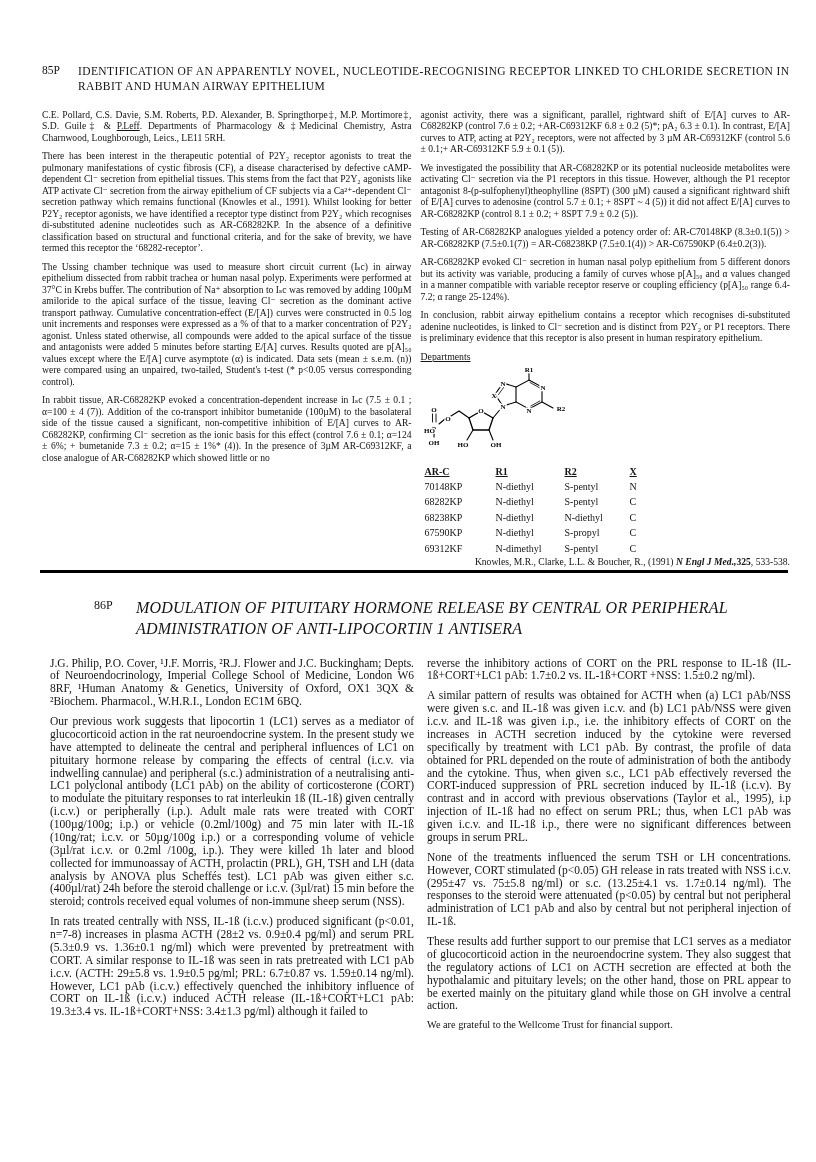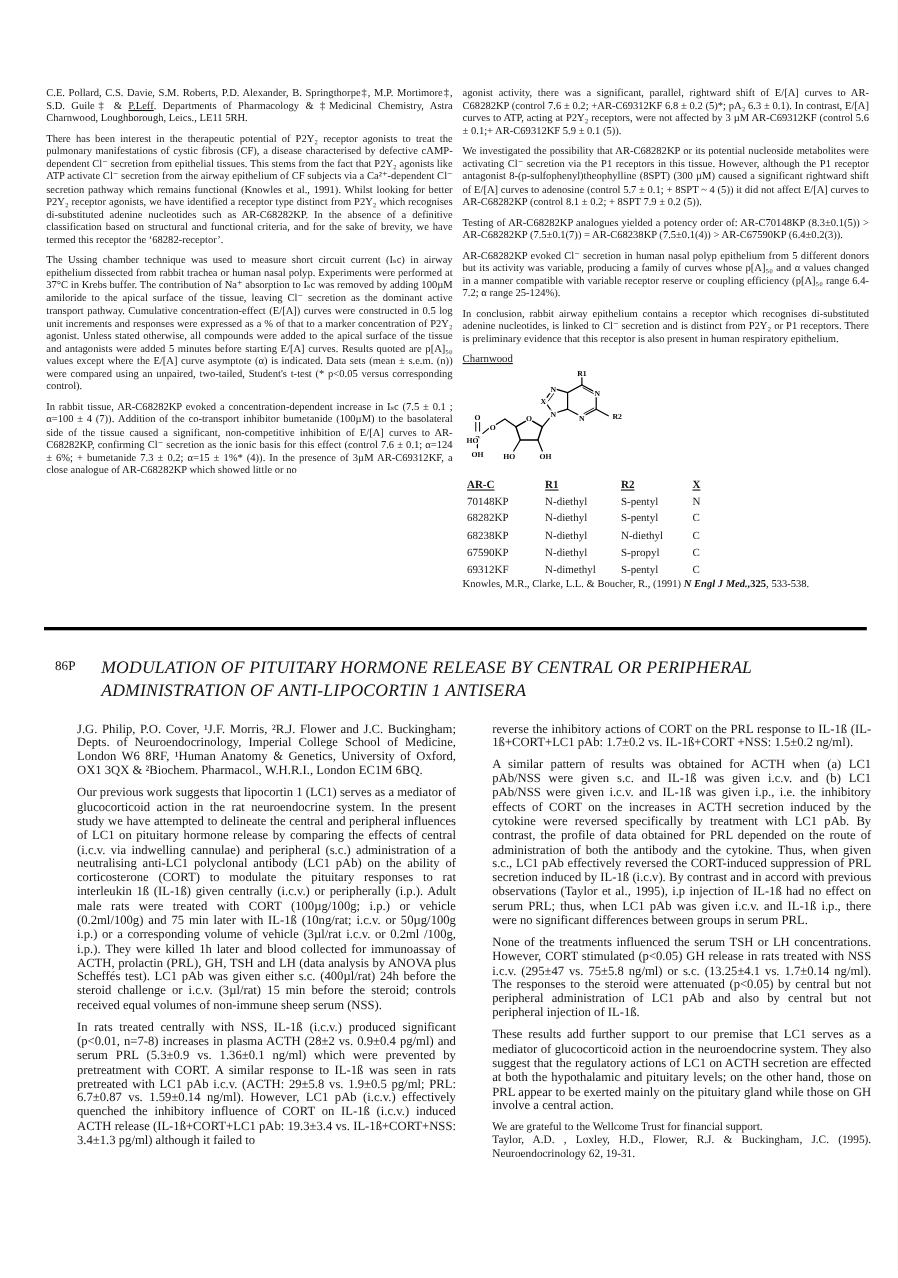--- a/index.html
+++ b/index.html
@@ -20,66 +20,70 @@
   .abs1 { left:42px; top:64px; width:748px; }
   .abs1 .abs-num { width:36px; }
   .abs1 .cols { margin-top:15px; gap:9px; }
   .abs1 .col { width:370px; font-size:9.6px; line-height:1.2; }
   .abs1 .col p { margin-bottom:7px; }
   .authors-u { text-decoration:underline; }
   
   .divider { position:absolute; left:40px; top:570px; width:748px; height:3px; background:#000; }
   
   .abs2 { left:50px; top:598px; width:742px; }
-  .abs2 .abs-num { width:42px; font-size:12px; }
+  .abs2 .abs-num { width:42px; font-size:12px;margin-left:44px; }
   .abs2 .abs-title { font-size:16px; letter-spacing:0.2px;font-style:italic; }
   .abs2 .cols { margin-top:17px; gap:13px; }
-  .abs2 .col { width:364px; font-size:11.5px; line-height:1.12;margin-left:20px; }
+  .abs2 .col { width:364px; font-size:11.5px; line-height:1.12; }
   .abs2 .col p { margin-bottom:7px; }
   .small-note { font-size:10.3px; line-height:1.18; margin-top:10px; }
   
   .structures { margin-top:3px; }
   .structures-heading { text-decoration:underline; font-size:9.8px; margin-bottom:3px; }
   .struct-row { display:flex; align-items:flex-start;flex-direction:column; }
   .struct-svg { flex:none; }
   .struct-table { margin-left:4px; font-size:10px; border-collapse:collapse; }
   .struct-table th { text-decoration:underline; font-weight:bold; text-align:left; padding:0 3px 1px 0; }
   .struct-table td { padding:0; line-height:1.55; }
   .struct-table th.c1, .struct-table td.c1 { width:68px; }
   .struct-table th.c2, .struct-table td.c2 { width:66px; }
   .struct-table th.c3, .struct-table td.c3 { width:62px; }
   .struct-table th.c4, .struct-table td.c4 { width:18px; }
-  .ref { margin-top:14px; font-size:9.6px; line-height:1.25; text-align:left; }
+  .ref { margin-top:14px; font-size:9.6px; line-height:1.25; text-align:right; }
   .ref .jrnl { font-style:italic; font-weight:bold; }
   .ref .vol { font-weight:bold; }
   svg text { font-family:"Liberation Serif","DejaVu Serif",serif; font-size:7px; font-weight:bold;
              paint-order:stroke; stroke:#ffffff; stroke-width:2.5px; fill:#000; }
 </style>
 </head>
 <body>
 
 <div class="page">
 
   <section class="abs abs1">
+    <div class="title-row">
+      <span class="abs-num">85P</span>
+      <span class="abs-title">IDENTIFICATION OF AN APPARENTLY NOVEL, NUCLEOTIDE-RECOGNISING RECEPTOR LINKED TO CHLORIDE SECRETION IN RABBIT AND HUMAN AIRWAY EPITHELIUM</span>
+    </div>
     <div class="cols">
       <div class="col">
         <p><span>C.E. Pollard, C.S. Davie, S.M. Roberts, P.D. Alexander, B. Springthorpe‡, M.P. Mortimore‡, S.D. Guile‡ &amp; </span><span class="authors-u">P.Leff</span><span>. Departments of Pharmacology &amp; ‡Medicinal Chemistry, Astra Charnwood, Loughborough, Leics., LE11 5RH.</span></p>
         <p>There has been interest in the therapeutic potential of P2Y₂ receptor agonists to treat the pulmonary manifestations of cystic fibrosis (CF), a disease characterised by defective cAMP-dependent Cl⁻ secretion from epithelial tissues. This stems from the fact that P2Y₂ agonists like ATP activate Cl⁻ secretion from the airway epithelium of CF subjects via a Ca²⁺-dependent Cl⁻ secretion pathway which remains functional (Knowles et al., 1991). Whilst looking for better P2Y₂ receptor agonists, we have identified a receptor type distinct from P2Y₂ which recognises di-substituted adenine nucleotides such as AR-C68282KP. In the absence of a definitive classification based on structural and functional criteria, and for the sake of brevity, we have termed this receptor the ‘68282-receptor’.</p>
         <p>The Ussing chamber technique was used to measure short circuit current (Iₛc) in airway epithelium dissected from rabbit trachea or human nasal polyp. Experiments were performed at 37°C in Krebs buffer. The contribution of Na⁺ absorption to Iₛc was removed by adding 100µM amiloride to the apical surface of the tissue, leaving Cl⁻ secretion as the dominant active transport pathway. Cumulative concentration-effect (E/[A]) curves were constructed in 0.5 log unit increments and responses were expressed as a % of that to a marker concentration of P2Y₂ agonist. Unless stated otherwise, all compounds were added to the apical surface of the tissue and antagonists were added 5 minutes before starting E/[A] curves. Results quoted are p[A]₅₀ values except where the E/[A] curve asymptote (α) is indicated. Data sets (mean ± s.e.m. (n)) were compared using an unpaired, two-tailed, Student's t-test (* p&lt;0.05 versus corresponding control).</p>
         <p>In rabbit tissue, AR-C68282KP evoked a concentration-dependent increase in Iₛc (7.5 ± 0.1 ; α=100 ± 4 (7)). Addition of the co-transport inhibitor bumetanide (100µM) to the basolateral side of the tissue  caused a significant, non-competitive inhibition of E/[A] curves to AR-C68282KP, confirming Cl⁻ secretion as the ionic basis for this effect (control 7.6 ± 0.1; α=124 ± 6%; + bumetanide 7.3 ± 0.2; α=15 ± 1%* (4)). In the presence of 3µM AR-C69312KF, a close analogue of AR-C68282KP which showed little or no</p>
       </div>
       <div class="col">
         <p>agonist activity, there was a significant, parallel, rightward shift of E/[A] curves to AR-C68282KP (control 7.6 ± 0.2; +AR-C69312KF 6.8 ± 0.2 (5)*; pA₂ 6.3 ± 0.1). In contrast, E/[A] curves to ATP, acting at P2Y₂ receptors, were not affected by 3 µM AR-C69312KF (control 5.6 ± 0.1;+ AR-C69312KF 5.9 ± 0.1 (5)).</p>
         <p>We investigated the possibility that AR-C68282KP or its potential nucleoside metabolites were activating Cl⁻ secretion via the P1 receptors in this tissue. However, although the P1 receptor antagonist 8-(p-sulfophenyl)theophylline (8SPT) (300 µM) caused a significant rightward shift of E/[A] curves to adenosine (control 5.7 ± 0.1; + 8SPT ~ 4 (5)) it did not affect E/[A] curves to AR-C68282KP (control 8.1 ± 0.2; + 8SPT 7.9 ± 0.2 (5)).</p>
         <p>Testing of AR-C68282KP analogues yielded a potency order of: AR-C70148KP (8.3±0.1(5)) &gt; AR-C68282KP (7.5±0.1(7)) = AR-C68238KP (7.5±0.1(4)) &gt; AR-C67590KP (6.4±0.2(3)).</p>
         <p>AR-C68282KP evoked Cl⁻ secretion in human nasal polyp epithelium from 5 different donors but its activity was variable, producing a family of curves whose p[A]₅₀ and α values changed in a manner compatible with variable receptor reserve or coupling efficiency (p[A]₅₀ range 6.4-7.2; α range 25-124%).</p>
         <p>In conclusion, rabbit airway epithelium contains a receptor which recognises di-substituted adenine nucleotides, is linked to Cl⁻ secretion and is distinct from P2Y₂ or P1 receptors. There is preliminary evidence that this receptor is also present in human respiratory epithelium.</p>
 
         <div class="structures">
-          <div class="structures-heading">Charnwood</div>
+          <div class="structures-heading">Departments</div>
           <div class="struct-row">
             <svg class="struct-svg" width="152" height="100" viewBox="0 0 152 100">
               <g fill="none" stroke="#000" stroke-width="1.1" stroke-linecap="round">
 
                 <path d="M108,14 L121,21 L121,36 L108,43 L95,36 L95,21 Z"></path>
                 <path d="M109,16.5 L118.5,21.8" stroke-width="0.8"></path>
                 <path d="M118.8,35 L109.8,40" stroke-width="0.8"></path>
 
                 <path d="M95,21 L82,17 L74,28.5 L82,40 L95,36"></path>
                 <path d="M84,19.5 L77.5,28.5" stroke-width="0.8"></path>
@@ -180,18 +184,17 @@
         <p>J.G. Philip, P.O. Cover, ¹J.F. Morris, ²R.J. Flower and J.C. Buckingham; Depts. of Neuroendocrinology, Imperial College School of Medicine, London W6 8RF, ¹Human Anatomy &amp; Genetics, University of Oxford, OX1 3QX &amp; ²Biochem. Pharmacol., W.H.R.I., London EC1M 6BQ.</p>
         <p>Our previous work suggests that lipocortin 1 (LC1) serves as a mediator of glucocorticoid action in the rat neuroendocrine system.  In the present study we have attempted to delineate the central and peripheral influences of LC1 on pituitary hormone release by comparing the effects of central (i.c.v. via indwelling cannulae) and peripheral (s.c.) administration of a neutralising anti-LC1 polyclonal antibody (LC1 pAb) on the ability of corticosterone (CORT) to modulate the pituitary responses to rat interleukin 1ß (IL-1ß) given centrally (i.c.v.) or peripherally (i.p.).  Adult male rats were treated with CORT (100µg/100g; i.p.) or vehicle (0.2ml/100g) and 75 min later with IL-1ß (10ng/rat; i.c.v. or 50µg/100g i.p.) or a corresponding volume of vehicle (3µl/rat i.c.v. or 0.2ml /100g, i.p.).  They were killed 1h later and blood collected for immunoassay of ACTH, prolactin (PRL), GH, TSH and LH (data analysis by ANOVA plus Scheffés test).  LC1 pAb was given either s.c. (400µl/rat) 24h before the steroid challenge or i.c.v. (3µl/rat) 15 min before the steroid; controls received equal volumes of non-immune sheep serum (NSS).</p>
         <p>In rats treated centrally with NSS, IL-1ß (i.c.v.) produced significant (p&lt;0.01, n=7-8) increases in plasma ACTH (28±2 vs. 0.9±0.4 pg/ml) and serum PRL (5.3±0.9 vs. 1.36±0.1 ng/ml) which were prevented by pretreatment with CORT.  A similar response to IL-1ß was seen in rats pretreated with LC1 pAb i.c.v. (ACTH: 29±5.8 vs. 1.9±0.5 pg/ml; PRL: 6.7±0.87 vs. 1.59±0.14 ng/ml).  However, LC1 pAb (i.c.v.) effectively quenched the inhibitory influence of CORT on IL-1ß (i.c.v.) induced ACTH release (IL-1ß+CORT+LC1 pAb: 19.3±3.4 vs. IL-1ß+CORT+NSS: 3.4±1.3 pg/ml) although it failed to</p>
       </div>
       <div class="col">
         <p>reverse the inhibitory actions of CORT on the PRL response to IL-1ß (IL-1ß+CORT+LC1 pAb: 1.7±0.2 vs. IL-1ß+CORT +NSS: 1.5±0.2 ng/ml).</p>
         <p>A similar pattern of results was obtained for ACTH when (a) LC1 pAb/NSS were given s.c. and IL-1ß was given i.c.v. and (b) LC1 pAb/NSS were given i.c.v. and IL-1ß was given i.p., i.e. the inhibitory effects of CORT on the increases in ACTH secretion induced by the cytokine were reversed specifically by treatment with LC1 pAb.  By contrast, the profile of data obtained for PRL depended on the route of administration of both the antibody and the cytokine.  Thus, when given s.c., LC1 pAb effectively reversed the CORT-induced suppression of PRL secretion induced by IL-1ß (i.c.v).  By contrast and in accord with previous observations (Taylor et al., 1995), i.p injection of IL-1ß had no effect on serum PRL;  thus, when LC1 pAb was given i.c.v. and IL-1ß i.p., there were no significant differences between groups in serum PRL.</p>
         <p>None of the treatments influenced the serum TSH or LH concentrations.  However, CORT stimulated (p&lt;0.05) GH release in rats treated with NSS i.c.v. (295±47 vs.  75±5.8 ng/ml) or s.c. (13.25±4.1 vs. 1.7±0.14 ng/ml).  The responses to the steroid were attenuated (p&lt;0.05) by central but not peripheral administration of LC1 pAb and also by central but not peripheral injection  of IL-1ß.</p>
         <p>These results add further support to our premise that LC1 serves as a mediator of glucocorticoid action in the neuroendocrine system.  They also suggest that the regulatory actions of LC1 on ACTH secretion are effected at both the hypothalamic and pituitary levels;  on the other hand, those on PRL appear to be exerted mainly on the pituitary gland while those on GH involve a central action.</p>
         <p class="small-note" style="margin-bottom:0;">We are grateful to the Wellcome Trust for financial support.</p>
-        <p class="small-note" style="margin-top:0;"><span>Taylor, A.D. , Loxley, H.D., Flower, R.J. &amp; Buckingham, J.C. (1995). Neuroendocrinology </span><span class="vol">62</span><span>, 19-31.</span></p>
       </div>
     </div>
   </section>
 
 </div>
 
 </body></html>

